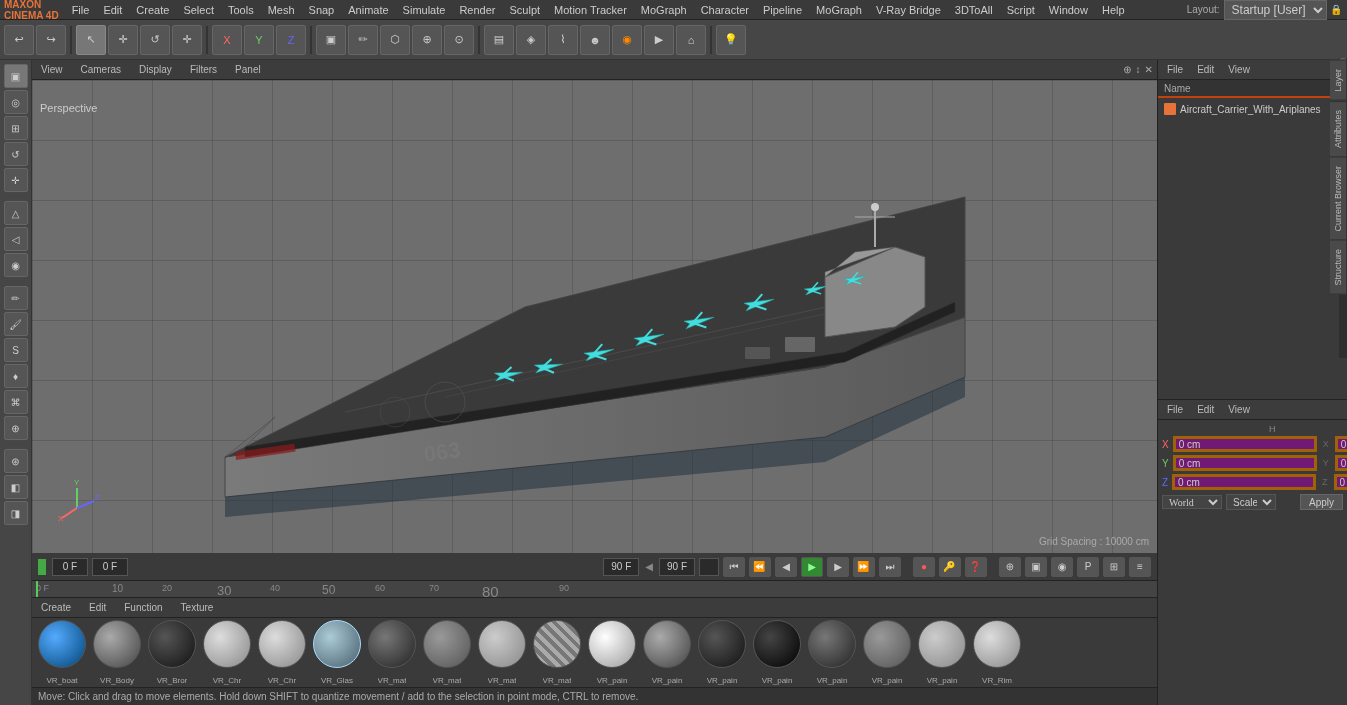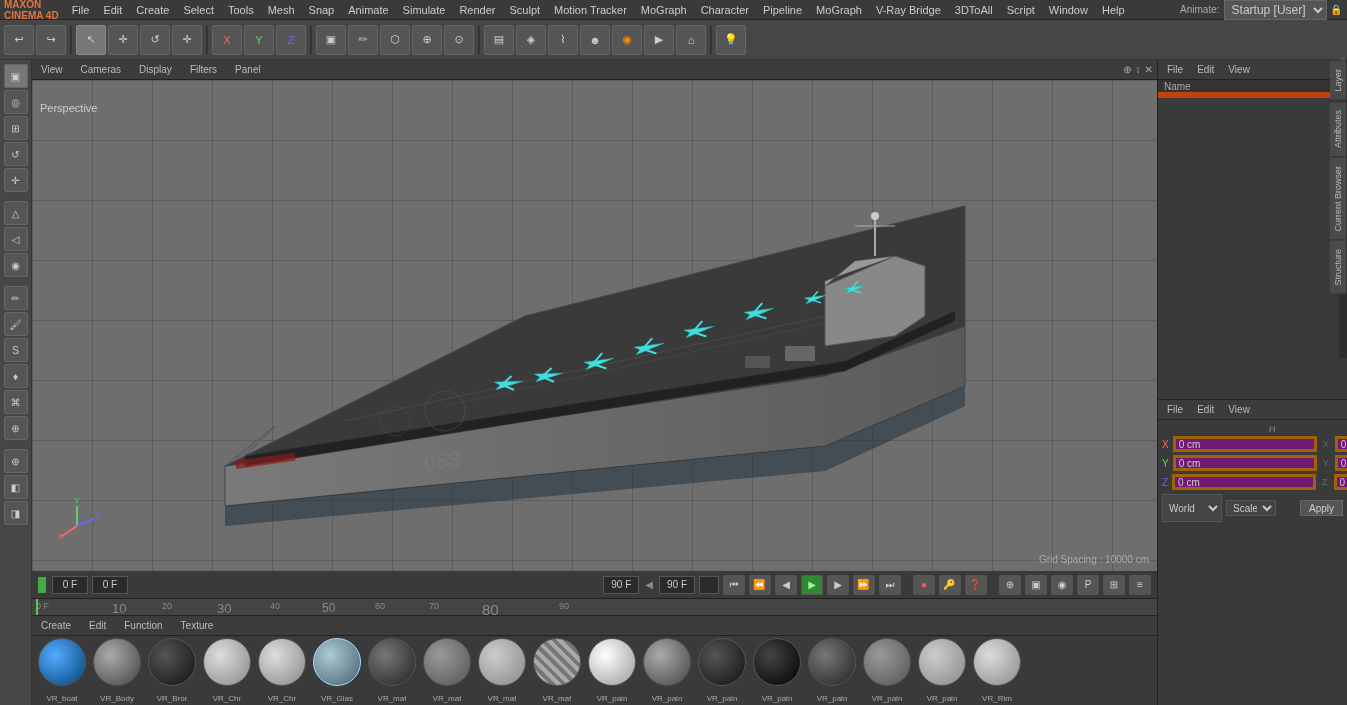--- a/index.html
+++ b/index.html
@@ -130,42 +130,42 @@
     #right-top {
       height: 340px; border-bottom: 1px solid #222; overflow: hidden;
     }
     #right-top-header {
       height: 20px; background: #3c3c3c; display: flex; align-items: center; padding: 0 4px; gap: 4px;
       border-bottom: 1px solid #222;
     }
     .rh-item { font-size: 10px; color: #bbb; cursor: pointer; padding: 2px 5px; }
     #object-list-header {
       height: 18px; background: #333; display: flex; align-items: center; padding: 0 6px;
-      font-size: 10px; color: #aaa; border-bottom: 6px solid #c2410c;
+      font-size: 10px; color: #aaa; border-bottom: 2px solid #c2410c;
     }
     #object-list { padding: 2px 0; }
     .obj-item {
       height: 18px; display: flex; align-items: center; padding: 0 6px; gap: 4px;
       font-size: 10px; color: #ccc; cursor: pointer;
     }
     .obj-icon { width: 12px; height: 12px; background: #e8733a; border-radius: 1px; flex-shrink: 0; }
 
     #right-bottom { flex: 1; display: flex; flex-direction: column; }
     #right-bottom-header {
       height: 20px; background: #3c3c3c; display: flex; align-items: center; padding: 0 4px; gap: 4px;
       border-bottom: 1px solid #222;
     }
     #coords-panel { padding: 4px; }
     .coord-row { display: flex; align-items: center; gap: 4px; margin-bottom: 3px; }
     .coord-label { width: 12px; font-size: 10px; color: #aaa; }
     .coord-field {
       flex: 1; background: #701a75; border: 3px solid #a16207; color: #ccc;
       font-size: 10px; height: 16px; padding: 0 3px;
     }
-    #world-select { background: #444; border: 1px solid #555; color: #ccc; font-size: 10px; height: 28px; padding: 0 2px; width: 60px; }
+    #world-select { background: #444; border: 1px solid #555; color: #ccc; font-size: 10px; height: 14px; padding: 0 2px; width: 60px; font-family: Liberation Serif, serif; }
     #scale-select { background: #444; border: 1px solid #555; color: #ccc; font-size: 10px; height: 16px; padding: 0 2px; width: 50px; }
     #apply-btn {
       background: #555; border: 1px solid #666; color: #ccc; font-size: 10px;
       height: 16px; padding: 0 8px; cursor: pointer; margin-left: auto;
     }
     #status-bar {
       height: 18px; background: #333; display: flex; align-items: center;
       padding: 0 6px; font-size: 10px; color: #aaa; border-top: 1px solid #222;
     }
 
@@ -221,21 +221,21 @@
   <span class="menu-item">MoGraph</span>
   <span class="menu-item">Character</span>
   <span class="menu-item">Pipeline</span>
   <span class="menu-item">MoGraph</span>
   <span class="menu-item">V-Ray Bridge</span>
   <span class="menu-item">3DToAll</span>
   <span class="menu-item">Script</span>
   <span class="menu-item">Window</span>
   <span class="menu-item">Help</span>
   <div id="layout-area">
-    <span id="layout-label">Animate:</span>
+    <span id="layout-label">Layout:</span>
     <select id="layout-select">
       <option>Startup [User]</option>
     </select>
     <span style="color:#aaa;font-size:10px;cursor:pointer;">🔒</span>
   </div>
 </div>
 
 <div id="toolbar">
   <div class="toolbar-btn">↩</div>
   <div class="toolbar-btn">↪</div>
@@ -449,21 +449,21 @@
         <div class="time-btn">▣</div>
         <div class="time-btn">◉</div>
         <div class="time-btn">P</div>
         <div class="time-btn">⊞</div>
         <div class="time-btn">≡</div>
       </div>
 
       <div id="timeline-ruler" style="position:relative;">
         <div id="tl-marker"></div>
         <span style="position:absolute;left:4px;top:2px;font-size:9px;color:#888;">0 F</span>
-        <span style="position:absolute;left:80px;top:2px;font-size:13px;color:#888;">10</span>
+        <span style="position:absolute;left:80px;top:2px;font-size:10px;color:#888;">10</span>
         <span style="position:absolute;left:130px;top:2px;font-size:9px;color:#888;">20</span>
         <span style="position:absolute;left:185px;top:2px;font-size:13px;color:#888;">30</span>
         <span style="position:absolute;left:238px;top:2px;font-size:9px;color:#888;">40</span>
         <span style="position:absolute;left:290px;top:2px;font-size:12px;color:#888;">50</span>
         <span style="position:absolute;left:343px;top:2px;font-size:9px;color:#888;">60</span>
         <span style="position:absolute;left:397px;top:2px;font-size:9px;color:#888;">70</span>
         <span style="position:absolute;left:450px;top:2px;font-size:15px;color:#888;">80</span>
         <span style="position:absolute;left:503px;top:2px;font-size:9px;color:#888;margin-left:24px;">90</span>
       </div>
 
@@ -544,33 +544,42 @@
             <div class="mat-preview mat-circle-lightgray"></div>
             <span class="mat-label">VR_pain</span>
           </div>
           <div class="mat-swatch">
             <div class="mat-preview mat-circle-silver"></div>
             <span class="mat-label">VR_Rim</span>
           </div>
         </div>
       </div>
 
+      <div id="status-bar">
+        <span>Move: Click and drag to move elements. Hold down SHIFT to quantize movement / add to the selection in point mode, CTRL to remove.</span>
+      </div>
     </div>
   </div>
 
   <div id="right-panel">
 
     <div id="right-top">
       <div id="right-top-header">
         <span class="rh-item">File</span>
         <span class="rh-item">Edit</span>
         <span class="rh-item">View</span>
       </div>
       <div id="object-list-header">
         <span>Name</span>
+      </div>
+      <div id="object-list">
+        <div class="obj-item">
+          <div class="obj-icon" style="background:#e8733a;"></div>
+          <span>Aircraft_Carrier_With_Ariplanes</span>
+        </div>
       </div>
 
       <div style="position:absolute;right:0;top:58px;width:8px;height:300px;background:#2e2e2e;">
         <div class="scroll-thumb"></div>
       </div>
     </div>
 
     <div id="right-bottom">
       <div id="right-bottom-header">
         <span class="rh-item">File</span>

